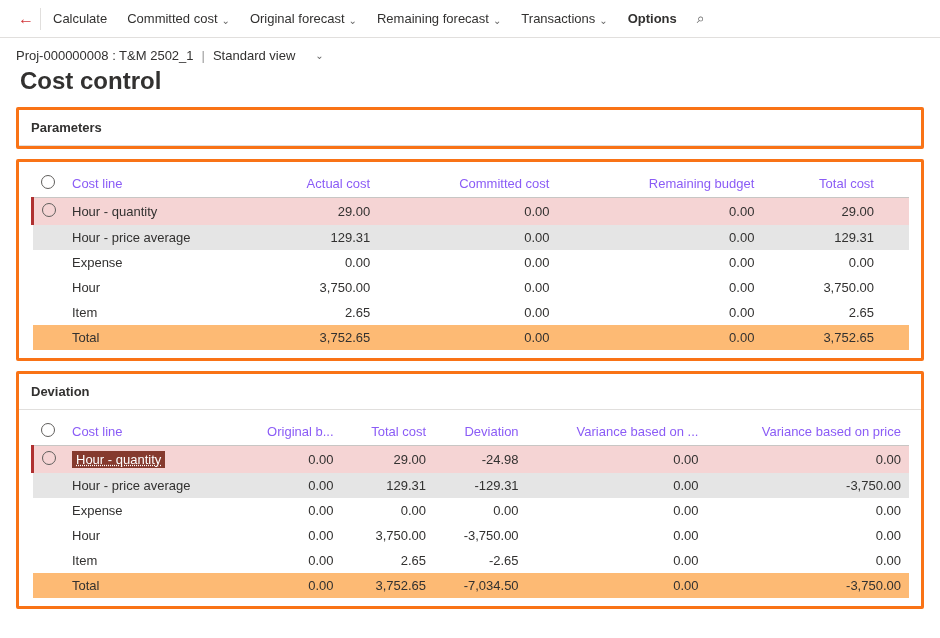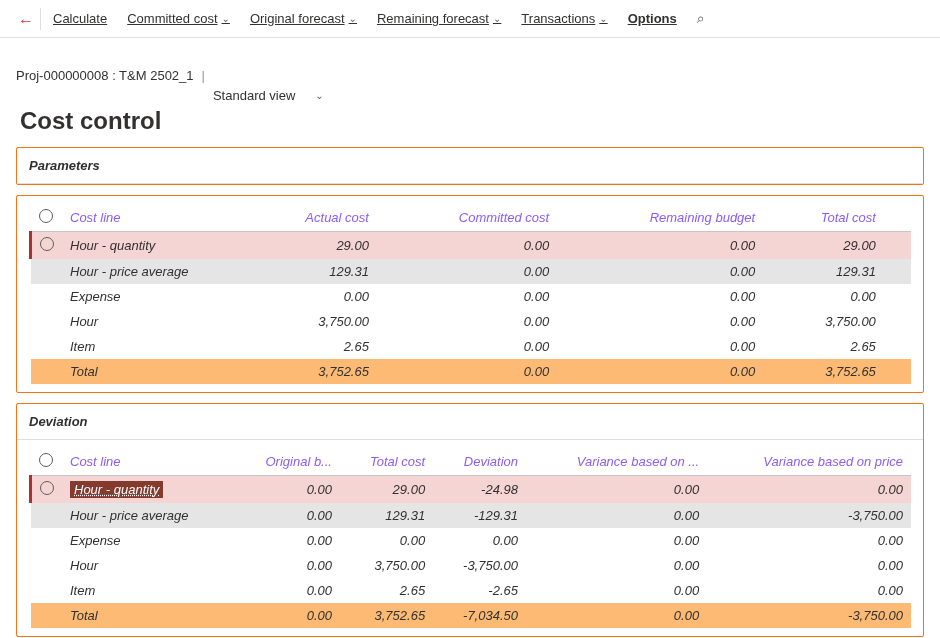--- a/index.html
+++ b/index.html
@@ -1,28 +1,28 @@
 <!DOCTYPE html>
 <html><head>
   <meta charset="utf-8">
   <style>
     * { box-sizing: border-box; margin: 0; padding: 0; }
     body { font-family: "Segoe UI", Arial, sans-serif; font-size: 13px; color: #323130; background: #fff; width: 940px; }
     .toolbar { display: flex; align-items: center; gap: 4px; padding: 6px 12px; border-bottom: 1px solid #e1dfdd; }
     .back-btn { color: #d13438; font-size: 16px; cursor: pointer; padding: 2px 6px; border-right: 1px solid #e1dfdd; }
-    .tb-item { padding: 4px 8px; cursor: pointer; display: flex; align-items: center; gap: 4px; text-decoration: underline; }
+    .tb-item { padding: 4px 8px; cursor: pointer; display: flex; align-items: flex-end; gap: 4px; }
     .tb-item .chev { font-size: 10px; color: #666; }
     .tb-options { font-weight: 600; }
     .tb-search { color: #666; font-size: 14px; padding: 4px 8px; cursor: pointer; }
     .breadcrumb { padding: 10px 16px 0; font-size: 13px; color: #323130; display: flex; align-items: center; gap: 8px; }
     .bc-sep { color: #999; }
-    .view-sel { display: flex; align-items: center; gap: 20px; cursor: pointer; margin-top: 40px; }
+    .view-sel { display: flex; align-items: center; gap: 20px; cursor: pointer; }
     .view-sel .chev { font-size: 10px; color: #666; }
     .page-title { padding: 4px 20px 12px; font-size: 24px; font-weight: 600; }
-    .section { border: 1px solid #f97316; border-radius: 2px; margin: 0 16px 10px; font-style: italic; }
+    .section { border: 3px solid #f97316; border-radius: 2px; margin: 0 16px 10px; }
     .section-header { padding: 10px 12px; font-weight: 600; border-bottom: 1px solid #e1dfdd; }
     .grid-wrap { padding: 8px 12px; }
     table { border-collapse: collapse; width: 100%; }
     th, td { text-align: left; padding: 5px 8px; font-size: 13px; }
     th { font-weight: 400; color: #8b5cf6; border-bottom: 1px solid #c8c6c4; }
     td.num, th.num { text-align: right; }
     .radio-col { width: 28px; text-align: center; }
     .radio { width: 14px; height: 14px; border: 1px solid #605e5c; border-radius: 50%; display: inline-block; }
     .radio-th { width: 14px; height: 14px; border: 1px solid #605e5c; border-radius: 50%; display: inline-block; }
     tr.row-pink { background: #f5d4d4; }

